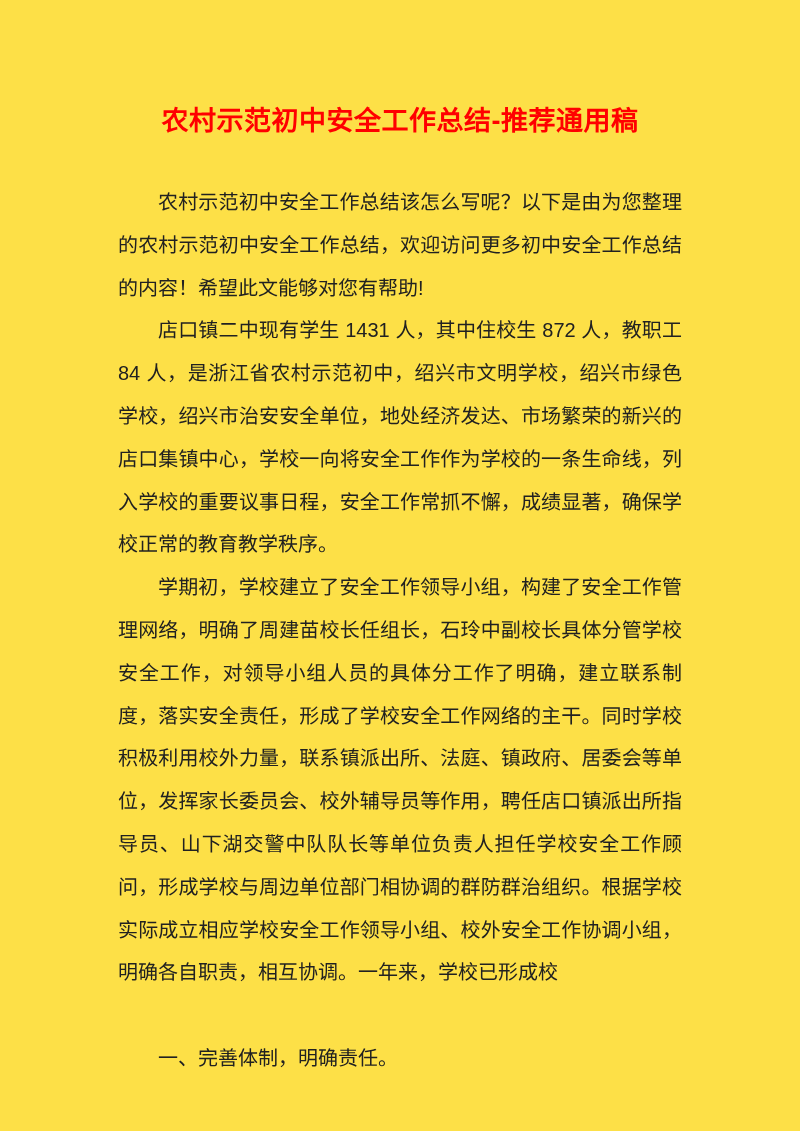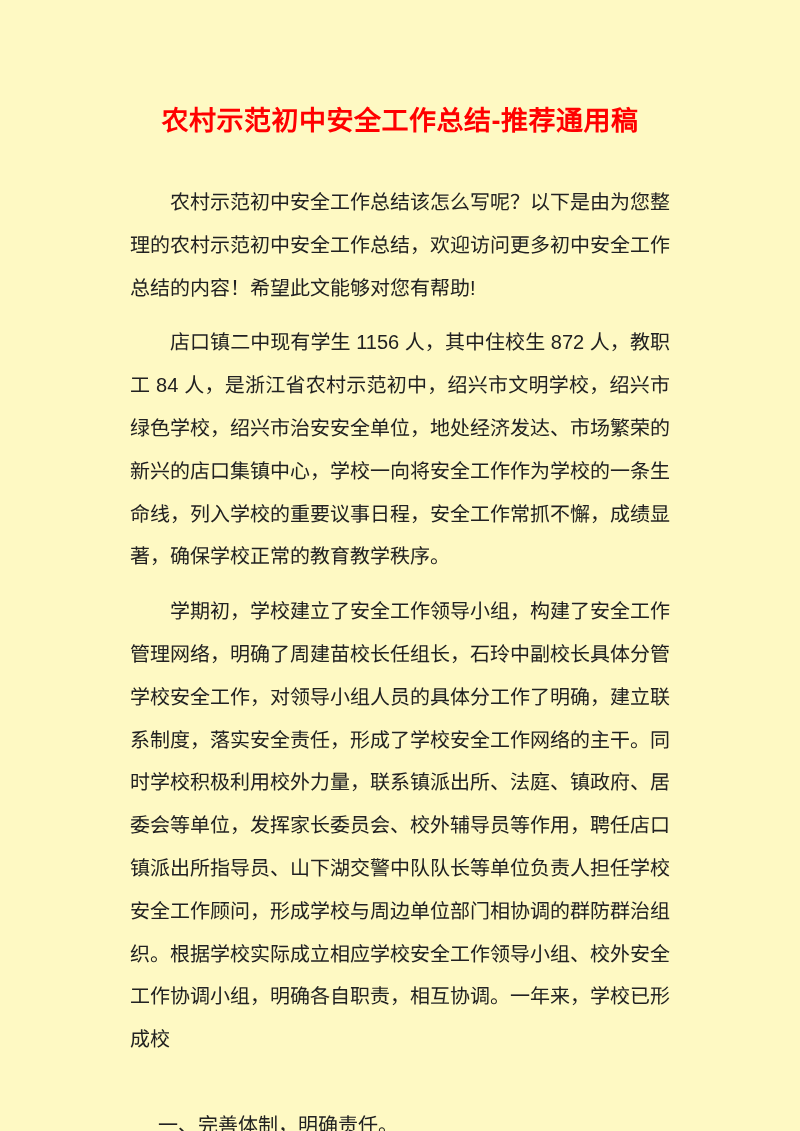--- a/index.html
+++ b/index.html
@@ -5,21 +5,21 @@
   html, body {
     margin: 0;
     padding: 0;
     background: #ffffff;
   }
   .page {
     position: relative;
     width: 800px;
     height: 1131px;
     margin: 0 auto;
-    background: #fef9c3;
+    background: #fde047;
     overflow: hidden;
     font-family: "Liberation Sans", "DejaVu Sans", sans-serif;
   }
   .doc-title {
     margin: 101px 50px 0 50px;
     font-size: 27px;
     line-height: 40px;
     font-weight: bold;
     text-align: center;
     color: #ff0000;
@@ -28,35 +28,35 @@
   .doc-content {
     margin: 40px 118px 0 118px;
     width: 564px;
     color: #212121;
     font-size: 20px;
     line-height: 42.8px;
     text-align: justify;
     word-break: break-all;
   }
   .para {
-    margin: 12px;
+    margin: 0;
     text-indent: 2em;
   }
   .para.heading {
     margin: 42.8px 0;
   }
 </style>
 </head>
 <body>
 
 <div class="page">
   <h1 class="doc-title">农村示范初中安全工作总结-推荐通用稿</h1>
 
   <div class="doc-content">
     <p class="para">农村示范初中安全工作总结该怎么写呢？以下是由为您整理的农村示范初中安全工作总结，欢迎访问更多初中安全工作总结的内容！希望此文能够对您有帮助!</p>
 
-    <p class="para">店口镇二中现有学生 1156 人，其中住校生 872 人，教职工 84 人，是浙江省农村示范初中，绍兴市文明学校，绍兴市绿色学校，绍兴市治安安全单位，地处经济发达、市场繁荣的新兴的店口集镇中心，学校一向将安全工作作为学校的一条生命线，列入学校的重要议事日程，安全工作常抓不懈，成绩显著，确保学校正常的教育教学秩序。</p>
+    <p class="para">店口镇二中现有学生 1431 人，其中住校生 872 人，教职工 84 人，是浙江省农村示范初中，绍兴市文明学校，绍兴市绿色学校，绍兴市治安安全单位，地处经济发达、市场繁荣的新兴的店口集镇中心，学校一向将安全工作作为学校的一条生命线，列入学校的重要议事日程，安全工作常抓不懈，成绩显著，确保学校正常的教育教学秩序。</p>
 
     <p class="para">学期初，学校建立了安全工作领导小组，构建了安全工作管理网络，明确了周建苗校长任组长，石玲中副校长具体分管学校安全工作，对领导小组人员的具体分工作了明确，建立联系制度，落实安全责任，形成了学校安全工作网络的主干。同时学校积极利用校外力量，联系镇派出所、法庭、镇政府、居委会等单位，发挥家长委员会、校外辅导员等作用，聘任店口镇派出所指导员、山下湖交警中队队长等单位负责人担任学校安全工作顾问，形成学校与周边单位部门相协调的群防群治组织。根据学校实际成立相应学校安全工作领导小组、校外安全工作协调小组，明确各自职责，相互协调。一年来，学校已形成校</p>
 
     <p class="para heading">一、完善体制，明确责任。</p>
   </div>
 </div>
 
 </body></html>

